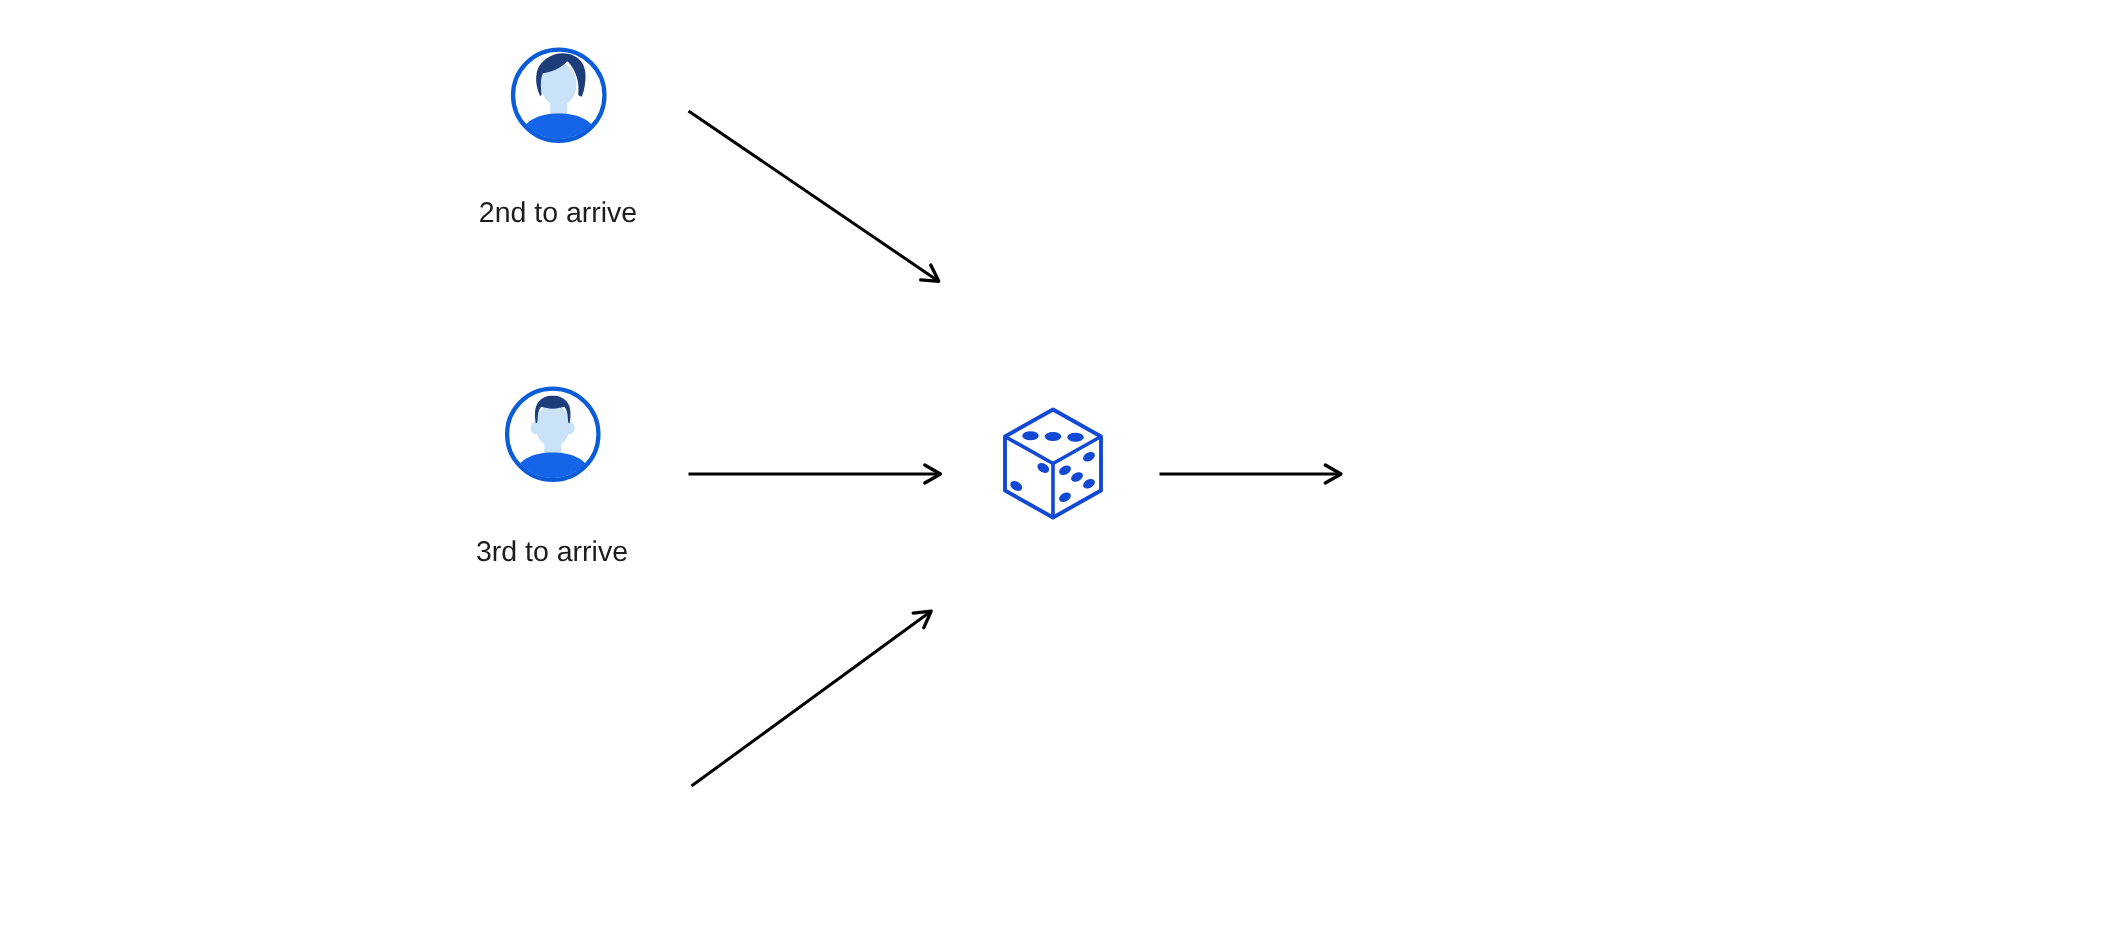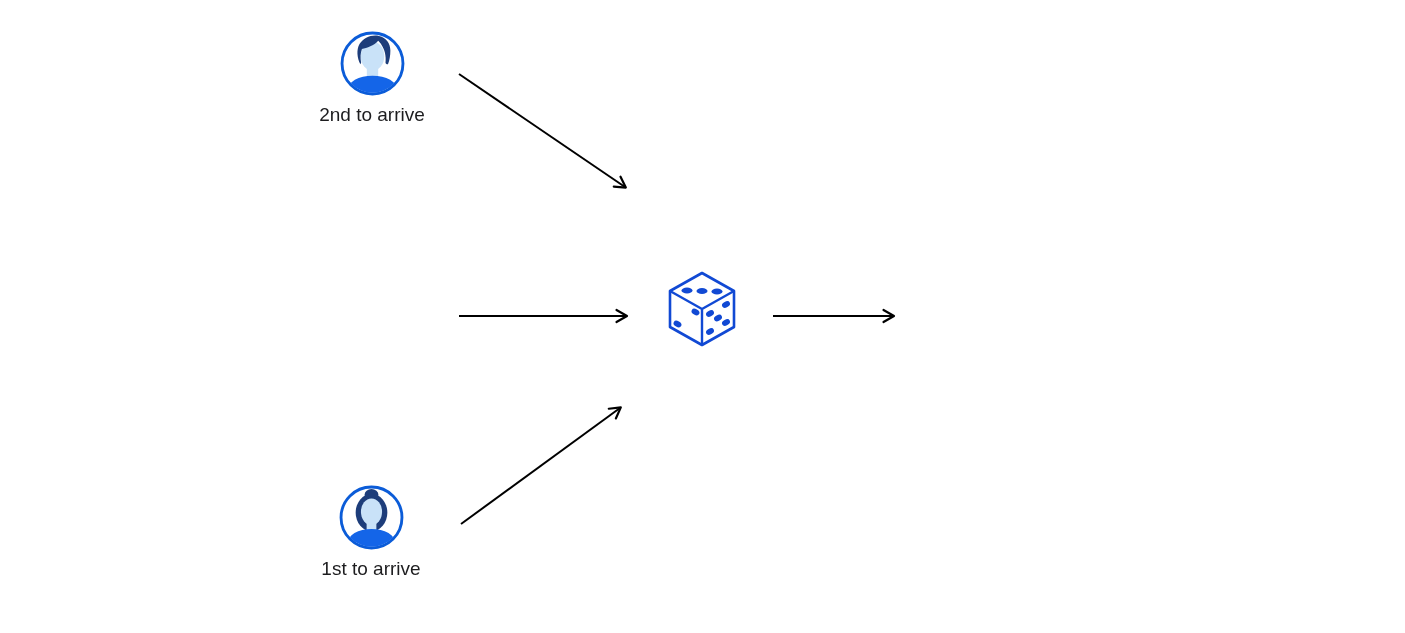--- a/index.html
+++ b/index.html
@@ -26,21 +26,21 @@
     stroke: var(--arrow, #000);
     stroke-width: 2;
   }
   .node {
     position: absolute;
     display: flex;
     flex-direction: column;
     align-items: center;
   }
   .node-label {
-    margin-top: 8px;
+    margin-top: 36px;
     font-size: 19px;
     line-height: 1.2;
     color: var(--label-text, #1d1d1f);
     text-align: center;
     white-space: nowrap;
   }
   .avatar-svg { display: block; width: 65px; height: 65px; }
   .avatar-ring { fill: #ffffff; stroke: var(--avatar-ring, #0b5cd8); stroke-width: 3.5; }
   .skin  { fill: var(--avatar-skin, #c9e2f8); }
   .hair  { fill: var(--avatar-hair, #1d3d7a); }
@@ -144,39 +144,40 @@
       <g clip-path="url(#clip-av1)">
         <rect class="skin" x="33" y="42" width="14" height="18"></rect>
         <ellipse class="skin" cx="40" cy="31" rx="14.5" ry="18"></ellipse>
         <path class="hair" d="M25,41 C21,33 20,23 24,16 C29,8 39,4 48,6 C57,8 62,15 62,24 C62,30 61,36 59,41 C57,41 56,40 56,39 C57,31 55,23 51,17 C50,15 48,13 47,12 C42,18 33,21 27,22 C25,27 25,33 26,39 Z"></path>
         <path class="shirt" d="M6,80 C8,62 22,55 40,55 C58,55 72,62 74,80 Z"></path>
       </g>
     </svg>
     <div class="node-label">2nd to arrive</div>
   </div>
 
-
-  <div class="node" style="left:291px; top:485px; width:160px;">
+  <div class="node" style="left:288px; top:257px; width:160px;">
     <svg class="avatar-svg" viewBox="0 0 80 80" xmlns="http://www.w3.org/2000/svg">
       <defs>
-          <clipPath id="clip-av3">
+          <clipPath id="clip-av2">
             <circle cx="40" cy="40" r="36"></circle>
           </clipPath>
         </defs>
       <circle class="avatar-ring" cx="40" cy="40" r="37.5"></circle>
-      <g clip-path="url(#clip-av3)">
-        <ellipse class="hair" cx="40" cy="12" rx="8.5" ry="7"></ellipse>
-        <ellipse class="hair" cx="40" cy="34" rx="19.5" ry="23"></ellipse>
-        <ellipse class="skin" cx="40" cy="33" rx="13" ry="16.5"></ellipse>
-        <rect class="skin" x="34" y="44" width="12" height="14"></rect>
-        <path class="shirt" d="M7,80 C9,61 23,54 40,54 C57,54 71,61 73,80 Z"></path>
+      <g clip-path="url(#clip-av2)">
+        <rect class="skin" x="33" y="44" width="14" height="16"></rect>
+        <ellipse class="skin" cx="25.5" cy="35" rx="3.5" ry="5"></ellipse>
+        <ellipse class="skin" cx="54.5" cy="35" rx="3.5" ry="5"></ellipse>
+        <ellipse class="skin" cx="40" cy="33" rx="14" ry="17.5"></ellipse>
+        <path class="hair" d="M26,31 C25,24 25,18 28,14 C31,10 35,8.5 40,8.5 C45,8.5 49,10 52,14 C55,18 55,24 54,31 C53,31 52.5,30 52.5,29 C52.5,24 51.5,20 49.5,17.5 C43.5,19.5 36.5,19.5 30.5,17.5 C28.5,20 27.5,24 27.5,29 C27.5,30 27,31 26,31 Z"></path>
+        <path class="shirt" d="M6,80 C8,62 22,55 40,55 C58,55 72,62 74,80 Z"></path>
       </g>
     </svg>
-    <div class="node-label">1st to arrive</div>
+    <div class="node-label">3rd to arrive</div>
   </div>
+
 
   <div class="node" style="left:666px; top:267px;">
     <svg class="dice-svg" viewBox="0 0 72 80" xmlns="http://www.w3.org/2000/svg">
       <path class="dice-outline" d="M36,6 L68,24 L68,60 L36,78 L4,60 L4,24 Z"></path>
       <path class="dice-edge" d="M4,24 L36,42 L68,24 M36,42 L36,78"></path>
 
       <ellipse class="dice-pip" cx="21" cy="23.5" rx="5.5" ry="3"></ellipse>
       <ellipse class="dice-pip" cx="36" cy="24" rx="5.5" ry="3"></ellipse>
       <ellipse class="dice-pip" cx="51" cy="24.5" rx="5.5" ry="3"></ellipse>
 

